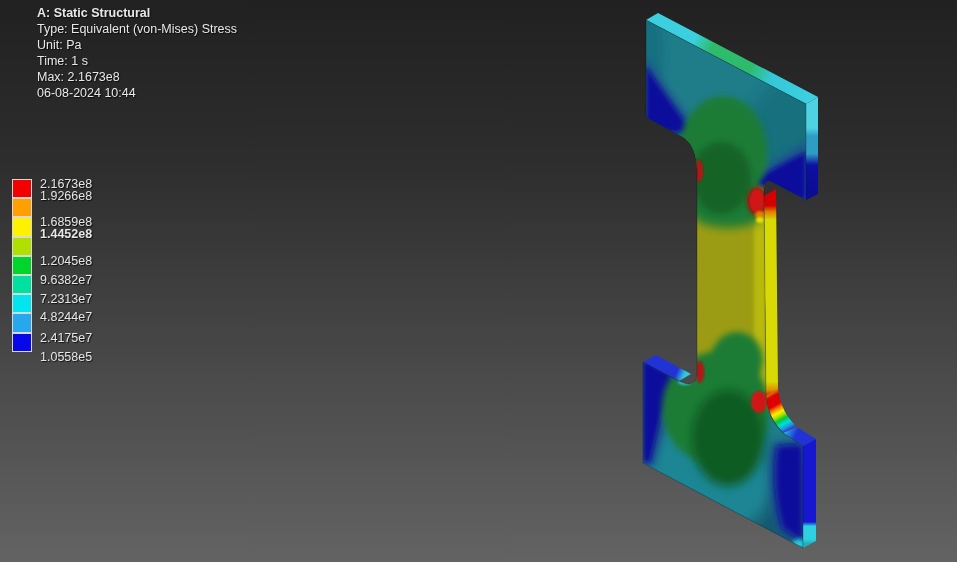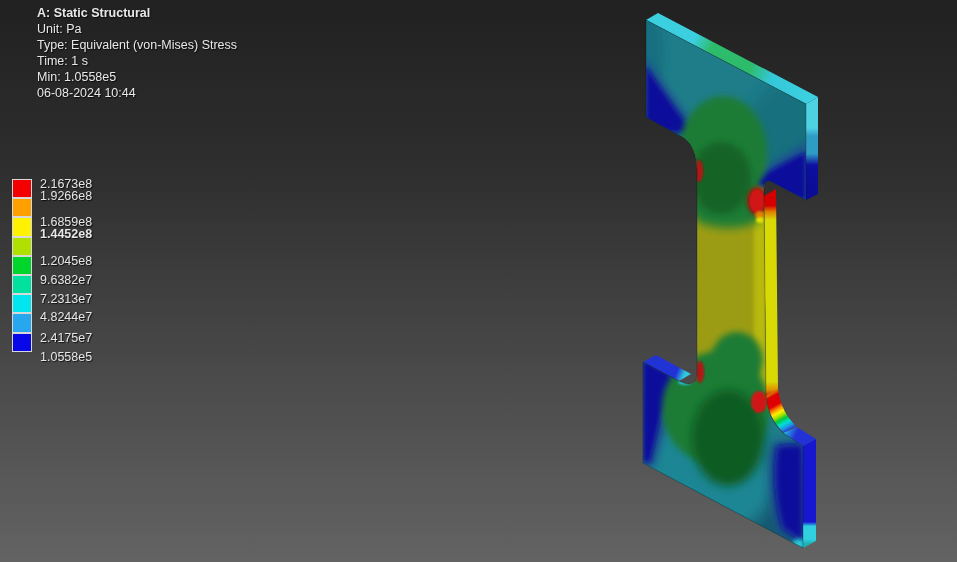--- a/index.html
+++ b/index.html
@@ -171,24 +171,24 @@
       </g>
       <path d="M646,20 L806,104 L806,200 L772,182 Q765,178 764,188 L764,196 L766,396
                Q767,417 783,433 L803,446 L803,548 L643,463 L643,362 L679,381
                Q695,389 697,376 L697,368 L697,170 Q697,148 684,138 L646,117 Z" fill="none" stroke="rgba(0,0,0,0.25)" stroke-width="1"></path>
     </g>
   </svg>
 
   <div class="annotation">
     <div class="title">A: Static Structural</div>
     <div id="annotation-lines">
+        <div>Type: Equivalent (von-Mises) Stress</div>
         <div>Unit: Pa</div>
-        <div>Type: Equivalent (von-Mises) Stress</div>
         <div>Time: 1 s</div>
-        <div>Min: 1.0558e5</div>
+        <div>Max: 2.1673e8</div>
         <div>06-08-2024 10:44</div>
       </div>
   </div>
 
   <div class="legend" id="legend">
       <div class="swatch" style="top: 0px; background: rgb(245, 0, 0);"></div>
       <div class="swatch" style="top: 19.2px; background: rgb(255, 160, 0);"></div>
       <div class="swatch" style="top: 38.4px; background: rgb(255, 242, 0);"></div>
       <div class="swatch" style="top: 57.6px; background: rgb(176, 224, 0);"></div>
       <div class="swatch" style="top: 76.8px; background: rgb(0, 213, 43);"></div>

